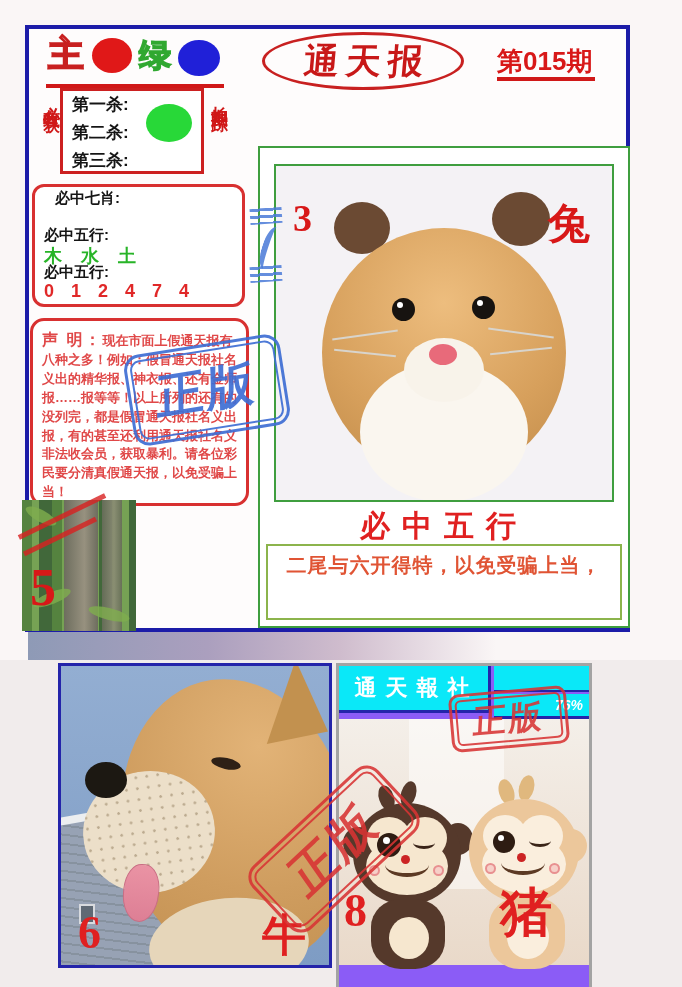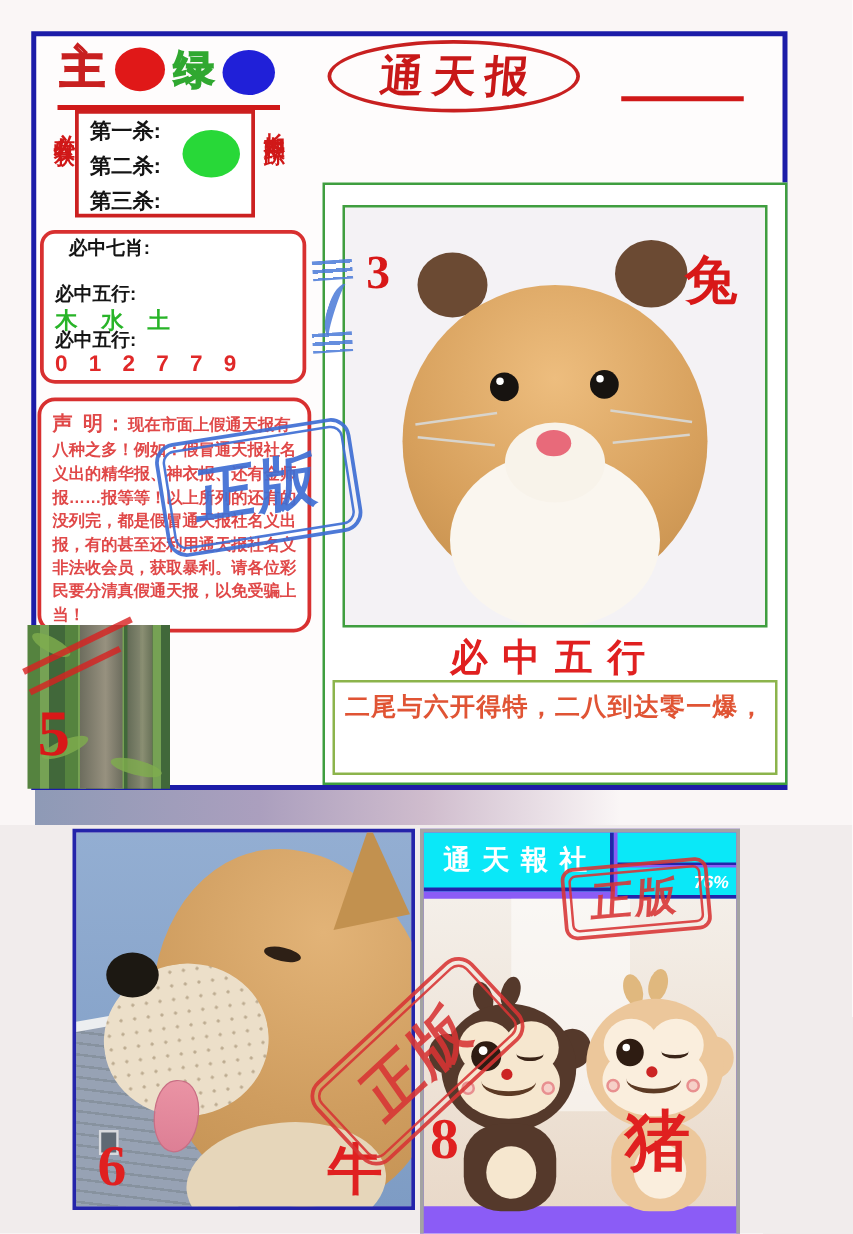--- a/index.html
+++ b/index.html
@@ -124,36 +124,37 @@
 
   <span class="abs logo-ch" style="left:48px;top:36px;">主</span>
   <div class="abs disc" style="left:92px;top:38px;width:40px;height:35px;background:#e01818;"></div>
   <span class="abs logo-ch green" style="left:139px;top:39px;font-size:32px;">绿</span>
   <div class="abs disc" style="left:178px;top:40px;width:42px;height:36px;background:#2020d8;"></div>
   <div class="abs logo-underline" style="left:46px;top:84px;width:178px;"></div>
 
   <div class="abs title-oval">
     <span class="title-text">通天报</span>
   </div>
+  <span class="abs issue" style="left:497px;top:44px;">第015期</span>
   <div class="abs issue-line" style="left:497px;top:77px;width:98px;"></div>
 
   <span class="abs vtext" style="left:40px;top:93px;height:88px;">必有收获</span>
   <div class="abs kill-box"></div>
   <span class="abs kill-row" style="left:72px;top:93px;">第一杀:</span>
   <span class="abs kill-row" style="left:72px;top:121px;">第二杀:</span>
   <span class="abs kill-row" style="left:72px;top:149px;">第三杀:</span>
   <div class="abs green-ellipse"></div>
   <span class="abs vtext" style="left:208px;top:92px;height:95px;">长期跟踪</span>
 
   <div class="abs picks-box"></div>
   <span class="abs pick-label" style="left:55px;top:189px;">必中七肖:</span>
   <span class="abs pick-label" style="left:44px;top:226px;">必中五行:</span>
   <span class="abs pick-wuxing" style="left:44px;top:244px;">木 水 土</span>
   <span class="abs pick-label" style="left:44px;top:263px;">必中五行:</span>
-  <span class="abs pick-weishu" style="left:44px;top:281px;">0 1 2 7 7 9</span>
+  <span class="abs pick-weishu" style="left:44px;top:281px;">0 1 2 4 7 4</span>
 
   <div class="abs decl-box">
     <span class="decl-title">声 明：</span><span>现在市面上假通天报有八种之多！例如：假冒通天报社名义出的精华报、神衣报、还有金师报……报等等！以上所列的还有的没列完，都是假冒通天报社名义出报，有的甚至还利用通天报社名义非法收会员，获取暴利。请各位彩民要分清真假通天报，以免受骗上当！</span>
   </div>
 
   <div class="abs stamp blue" style="left:128px;top:344px;width:158px;height:92px;transform:rotate(-9deg);">
     <div class="s-outer">
         <div class="s-inner">
       <span class="s-text" style="font-size:48px;">正版</span>
     </div>
@@ -179,21 +180,21 @@
     <div class="abs whisker" style="left:56px;top:168px;width:66px;transform:rotate(-8deg);"></div>
     <div class="abs whisker" style="left:58px;top:186px;width:62px;transform:rotate(6deg);"></div>
     <div class="abs whisker" style="left:212px;top:166px;width:66px;transform:rotate(8deg);"></div>
     <div class="abs whisker" style="left:214px;top:184px;width:62px;transform:rotate(-6deg);"></div>
   </div>
   <span class="abs overlay-num" style="left:293px;top:196px;font-size:38px;">3</span>
   <span class="abs overlay-num" style="left:548px;top:196px;font-size:42px;">兔</span>
 
   <div class="abs slogan">必中五行</div>
   <div class="abs poem-box">
-    <div class="abs poem-line" style="top:6px;">二尾与六开得特，二八到达零一爆，</div>
+    <div class="abs poem-line" style="top:6px;">二尾与六开得特，以免受骗上当，</div>
   </div>
 
   <div class="abs bamboo">
     <div class="abs trunk" style="left:42px;width:34px;"></div>
     <div class="abs trunk" style="left:80px;width:20px;opacity:.8;"></div>
     <div class="abs leaf" style="left:2px;top:10px;width:34px;height:12px;transform:rotate(28deg);"></div>
     <div class="abs leaf" style="left:10px;top:92px;width:40px;height:12px;transform:rotate(-22deg);"></div>
     <div class="abs leaf" style="left:66px;top:108px;width:42px;height:12px;transform:rotate(14deg);"></div>
   </div>
   <span class="abs overlay-num" style="left:30px;top:558px;font-size:52px;">5</span>

